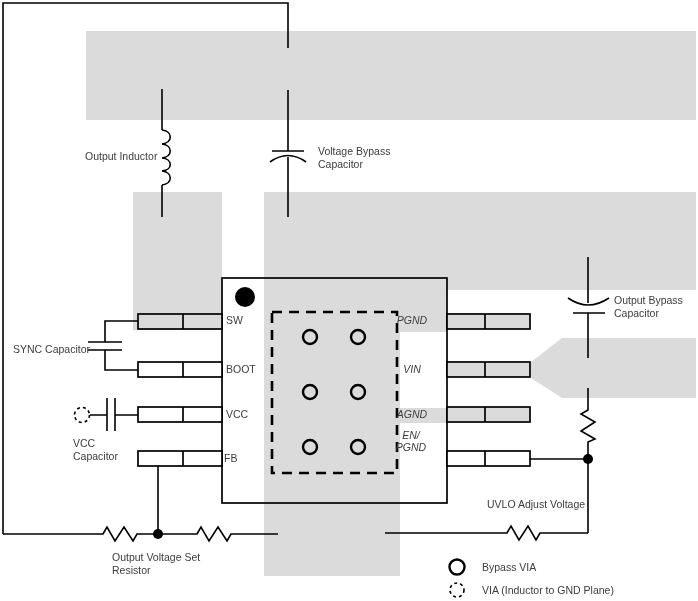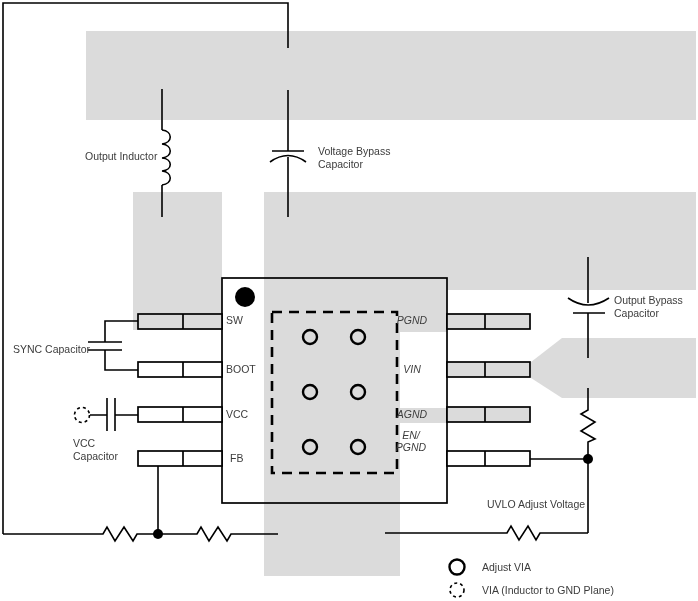--- a/index.html
+++ b/index.html
@@ -104,29 +104,33 @@
   <div class="label" style="left:13px;top:343px">SYNC Capacitor</div>
   <div class="label" style="left:73px;top:437px">
     <div>VCC</div>
     <div>Capacitor</div>
   </div>
   <div class="label" style="left:614px;top:294px">
     <div>Output Bypass</div>
     <div>Capacitor</div>
   </div>
   <div class="label" style="left:487px;top:498px">UVLO Adjust Voltage</div>
+  <div class="label" style="left:112px;top:551px">
+    <div>Output Voltage Set</div>
+    <div>Resistor</div>
+  </div>
 
   <div class="pinlabel" style="left:226px;top:315px">SW</div>
   <div class="pinlabel" style="left:226px;top:364px">BOOT</div>
   <div class="pinlabel" style="left:226px;top:409px">VCC</div>
-  <div class="pinlabel" style="left:230px;top:453px">FB</div>
+  <div class="pinlabel" style="left:224px;top:453px">FB</div>
   <div class="pinlabel ralign" style="left:381px;top:315px;width:62px">PGND</div>
   <div class="pinlabel ralign" style="left:381px;top:364px;width:62px">VIN</div>
   <div class="pinlabel ralign" style="left:381px;top:409px;width:62px">AGND</div>
   <div class="pinlabel ralign" style="left:381px;top:430px;width:60px">
     <div>EN/</div>
     <div>PGND</div>
   </div>
 
-  <div class="label" style="left:482px;top:561px">Adjust VIA</div>
+  <div class="label" style="left:482px;top:561px">Bypass VIA</div>
   <div class="label" style="left:482px;top:584px">VIA (Inductor to GND Plane)</div>
 
 </div>
 
 </body></html>

